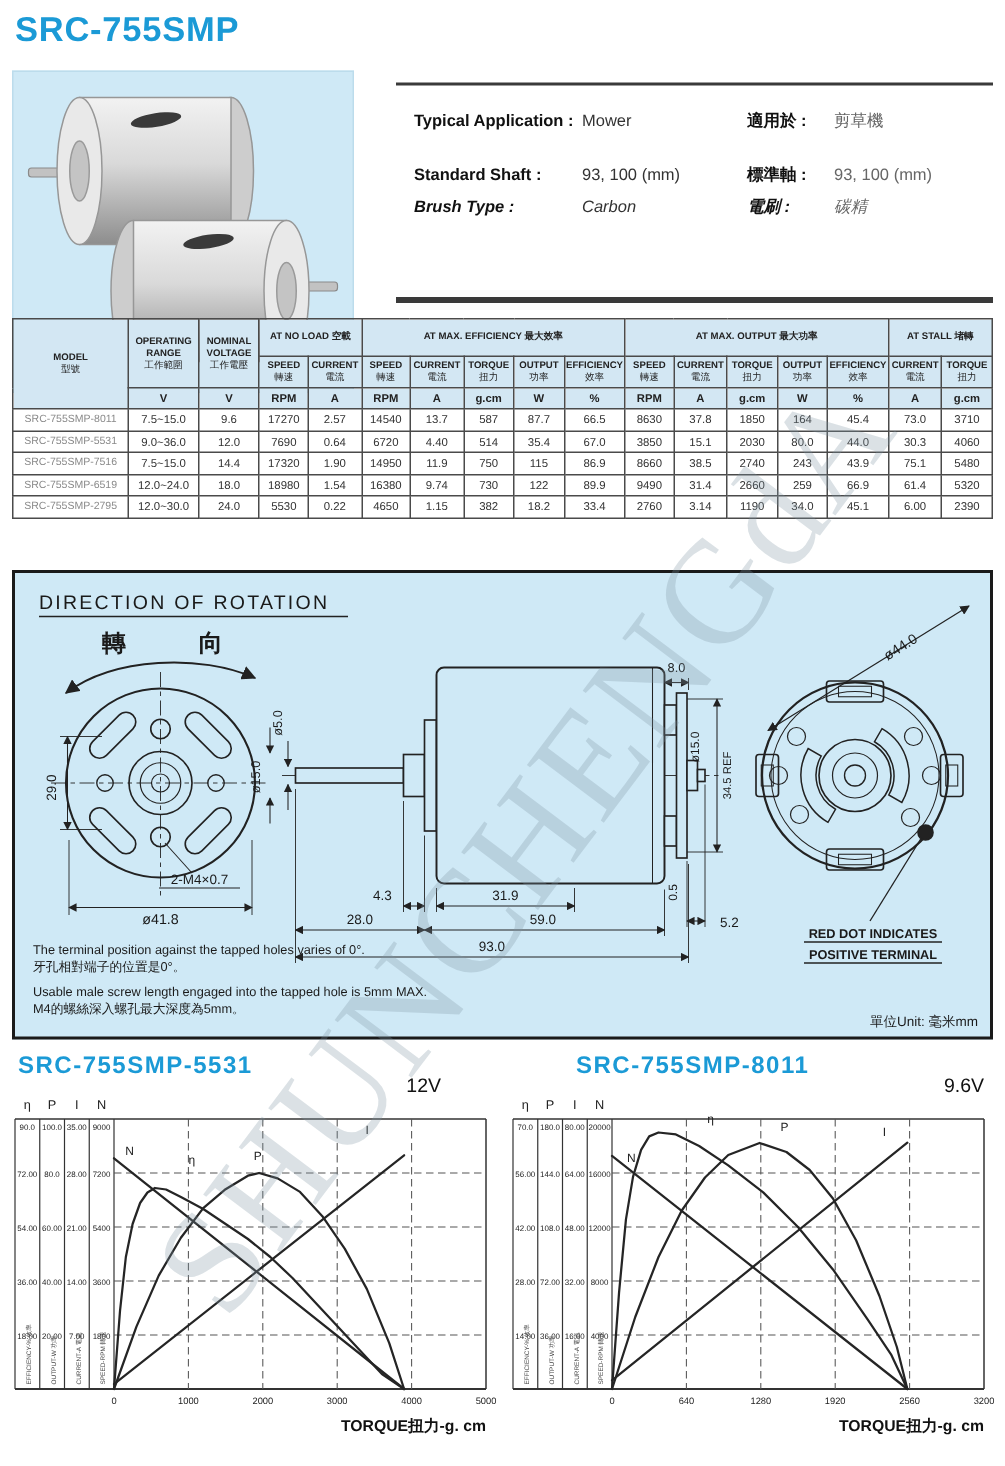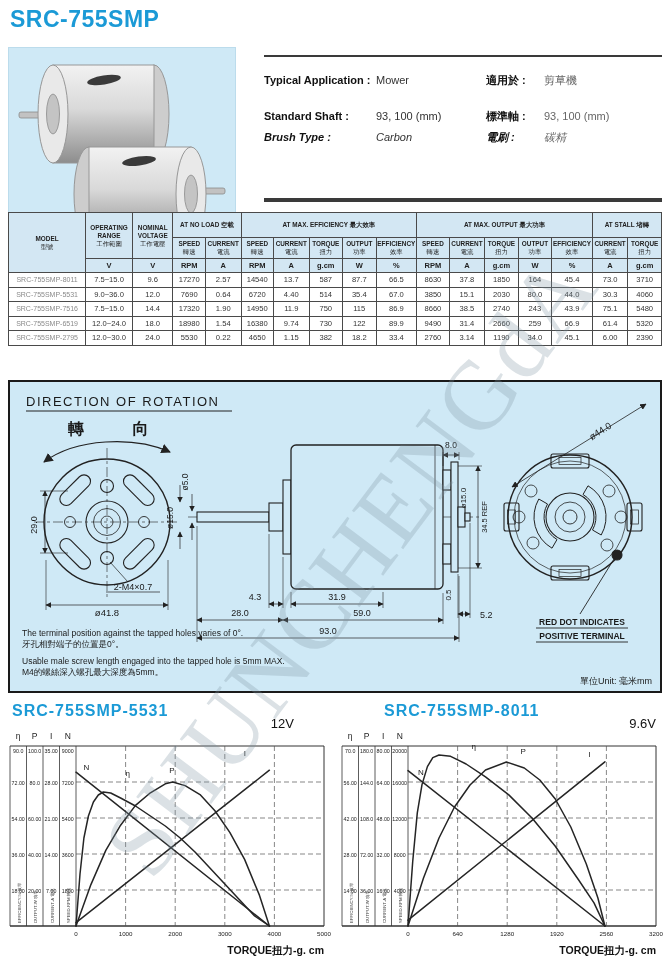--- a/index.html
+++ b/index.html
@@ -4,21 +4,21 @@
 <style>
   html,body{margin:0;padding:0;background:#fff;}
   #page{position:relative;width:670px;height:977px;background:#fff;overflow:hidden;
         font-family:"Liberation Sans",sans-serif;color:#222;}
   .blue{color:#1b9ad6;}
   #page-title{position:absolute;left:10px;top:6px;font-size:23px;font-weight:bold;letter-spacing:.5px;}
   #photo-box{position:absolute;left:8px;top:47px;width:226px;height:213px;background:#cfe9f6;border:1px solid #bcdcec;}
   
   #spec-panel{position:absolute;left:264px;top:55px;width:398px;height:141px;
               border-top:2px solid #3a3a3a;border-bottom:4px solid #3a3a3a;}
-  .spec-row{position:absolute;left:0;font-size:11px;white-space:nowrap;}
+  .spec-row{position:absolute;left:12px;font-size:11px;white-space:nowrap;}
   .spec-row .lab{display:inline-block;width:112px;font-weight:bold;color:#111;}
   .spec-row .val{display:inline-block;width:110px;color:#333;}
   .spec-row .clab{display:inline-block;width:58px;font-weight:bold;color:#111;}
   .spec-row .cval{display:inline-block;color:#666;}
   
   #spec-table{position:absolute;left:8px;top:212px;width:654px;border-collapse:collapse;table-layout:fixed;}
   #spec-table th,#spec-table td{border:1px solid #4a4a4a;padding:0;text-align:center;overflow:hidden;}
   #spec-table th{background:#d3e7f3;font-size:6.4px;font-weight:bold;color:#222;line-height:1.25;}
   #spec-table th .cn{font-size:6.4px;font-weight:normal;}
   #spec-table .units th{font-size:7.5px;height:13px;}

